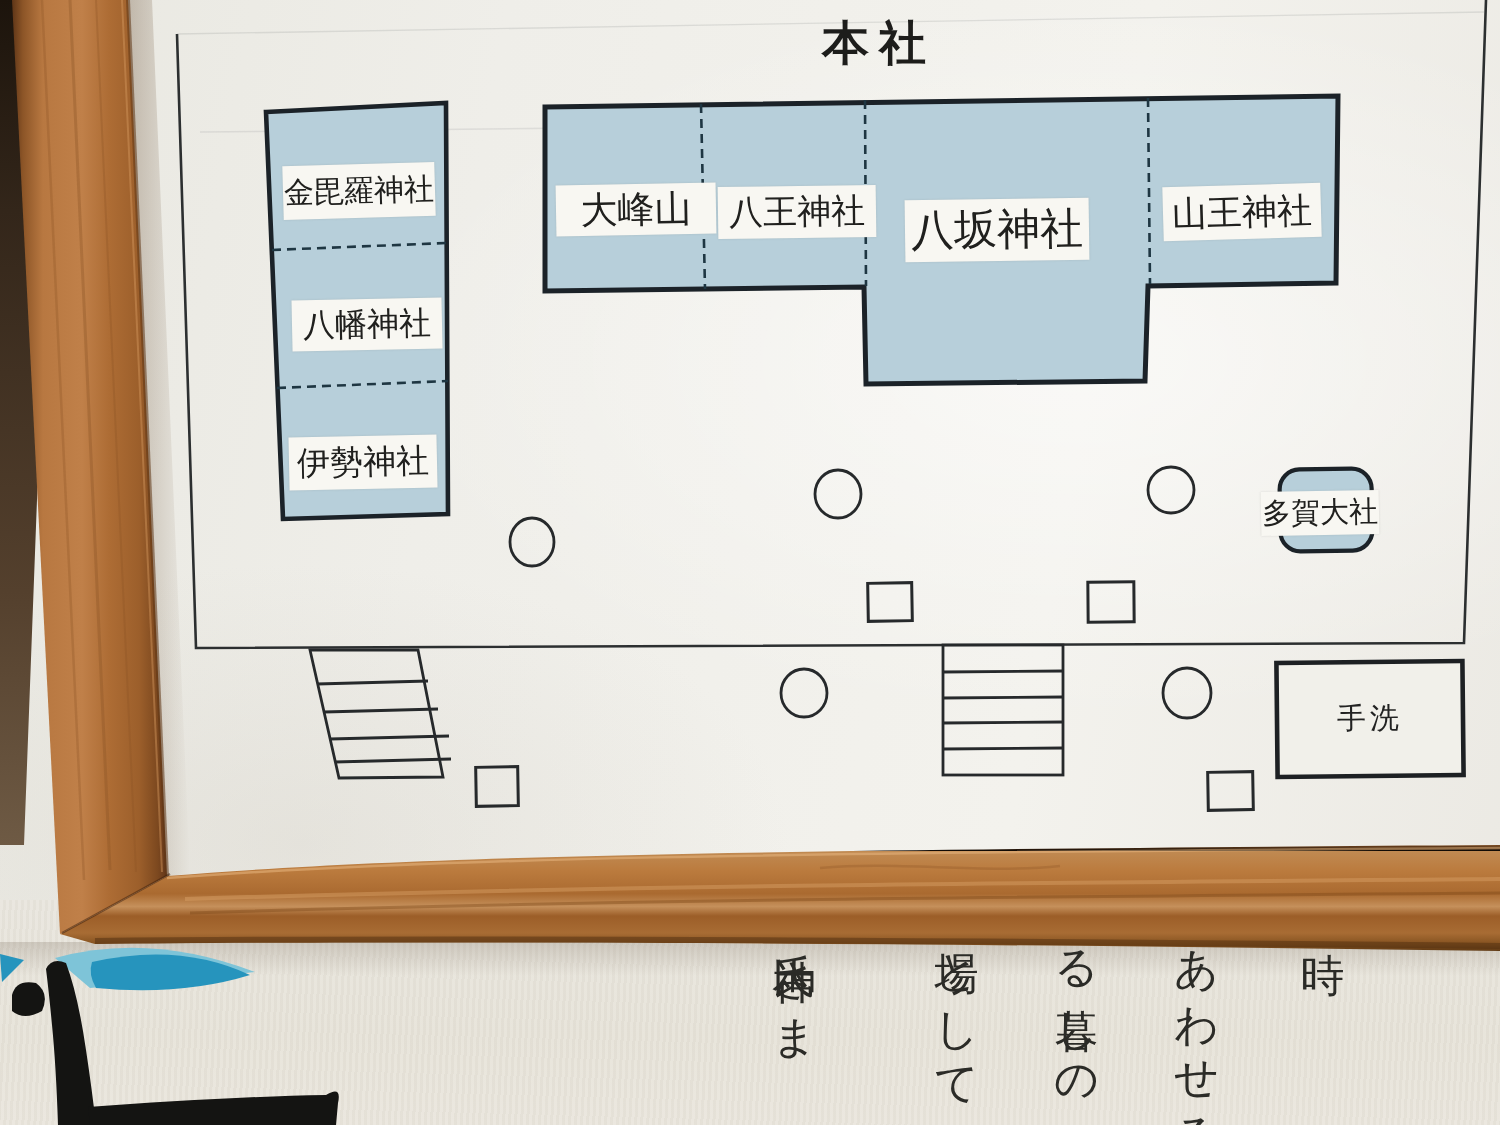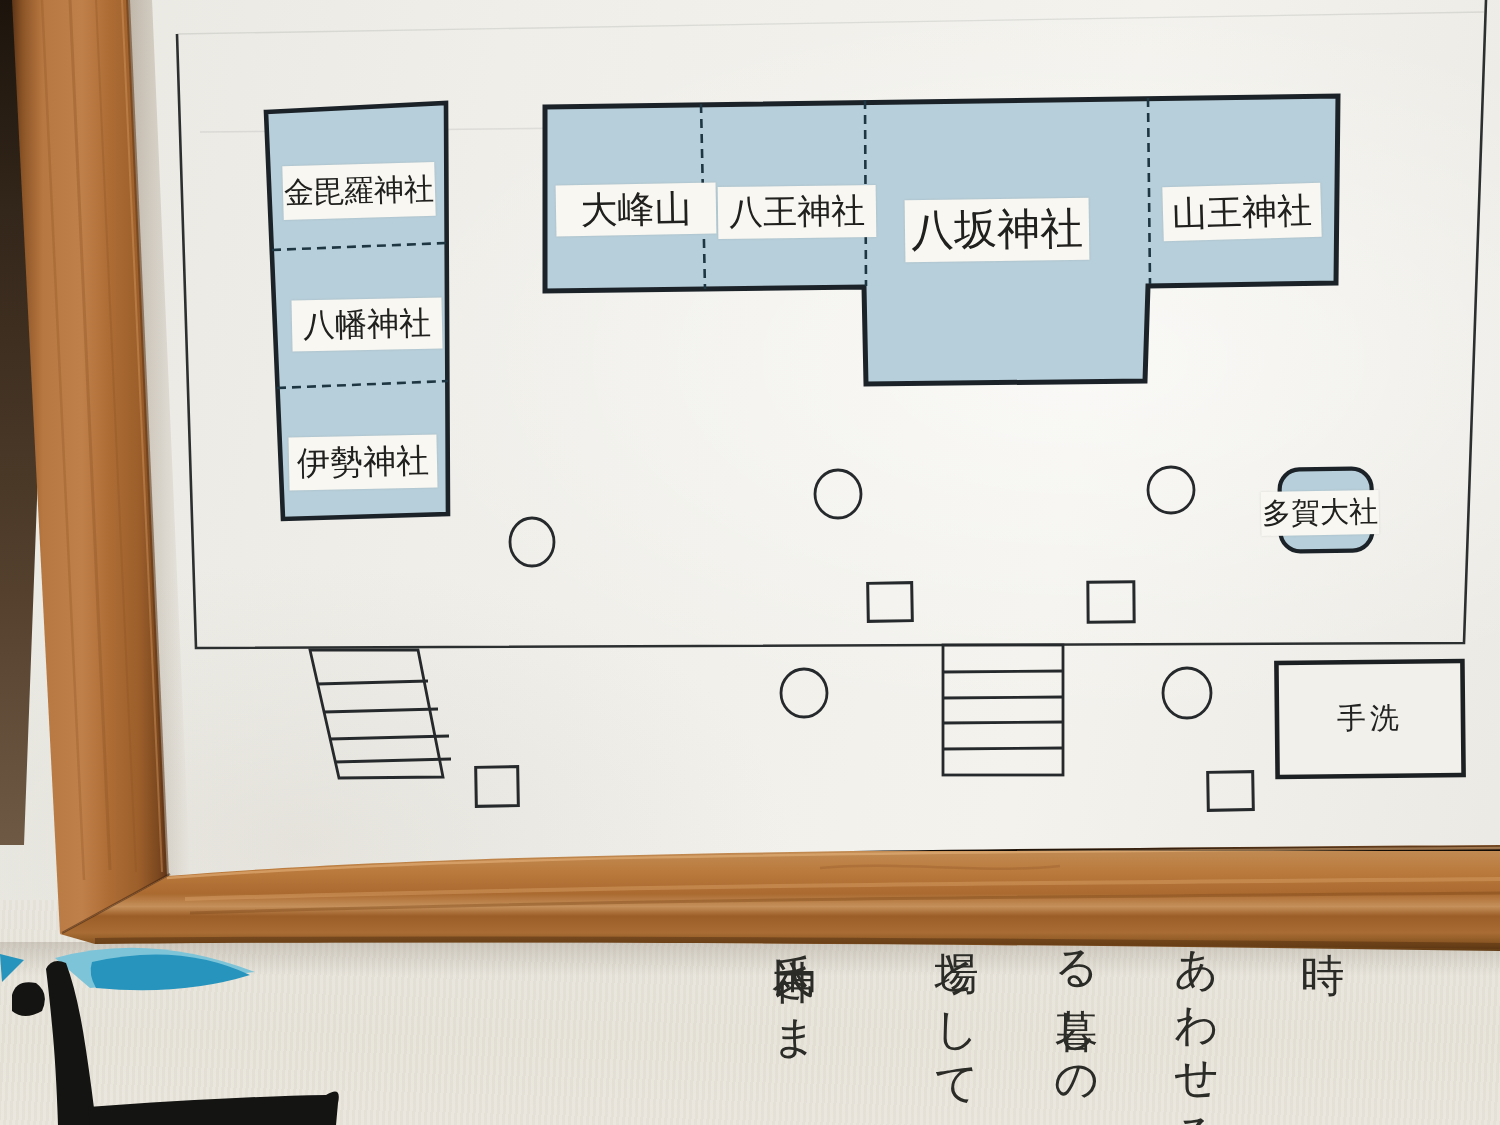--- a/index.html
+++ b/index.html
@@ -90,20 +90,21 @@
 
     <g fill="none" stroke="#26292b" stroke-width="2.8">
       <rect x="943" y="645" width="120" height="130"></rect>
       <line x1="943" y1="672" x2="1063" y2="671"></line>
       <line x1="943" y1="698" x2="1063" y2="697"></line>
       <line x1="943" y1="723" x2="1063" y2="722"></line>
       <line x1="943" y1="749" x2="1063" y2="748"></line>
     </g>
   </svg>
 
+  <div class="title">本社</div>
 
   <div class="map-label" style="left:283px;top:164px;width:152px;height:54px;font-size:30px;transform:rotate(-1.6deg);">金毘羅神社</div>
   <div class="map-label" style="left:292px;top:299px;width:150px;height:51px;font-size:32px;transform:rotate(-1.2deg);">八幡神社</div>
   <div class="map-label" style="left:289px;top:436px;width:148px;height:53px;font-size:33px;transform:rotate(-1.2deg);">伊勢神社</div>
 
   <div class="map-label" style="left:556px;top:184px;width:160px;height:51px;font-size:37px;transform:rotate(-1deg);">大峰山</div>
   <div class="map-label" style="left:718px;top:186px;width:158px;height:52px;font-size:34px;transform:rotate(-0.8deg);">八王神社</div>
   <div class="map-label" style="left:905px;top:199px;width:184px;height:62px;font-size:43px;transform:rotate(-0.8deg);">八坂神社</div>
   <div class="map-label" style="left:1163px;top:185px;width:158px;height:54px;font-size:35px;transform:rotate(-1.6deg);">山王神社</div>
 

